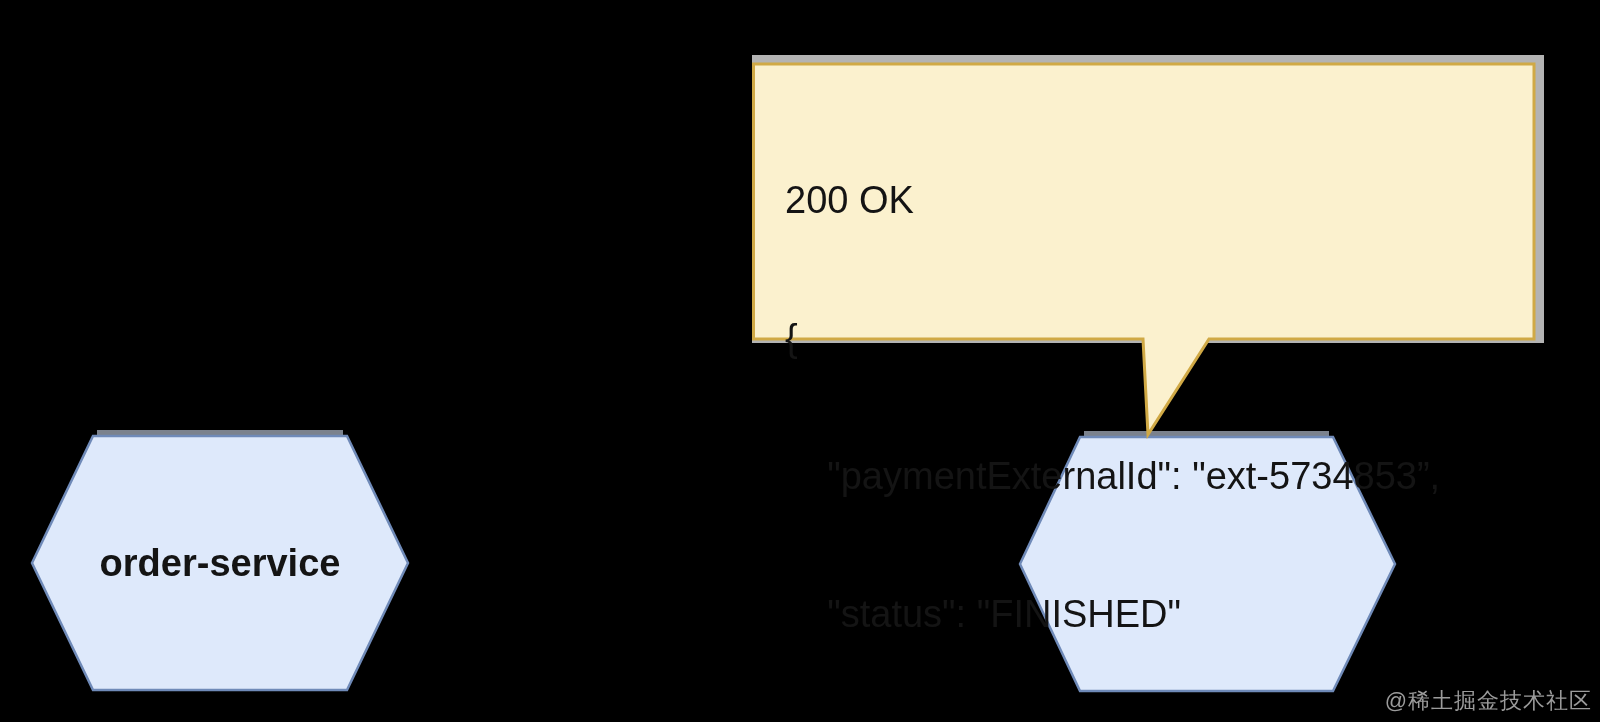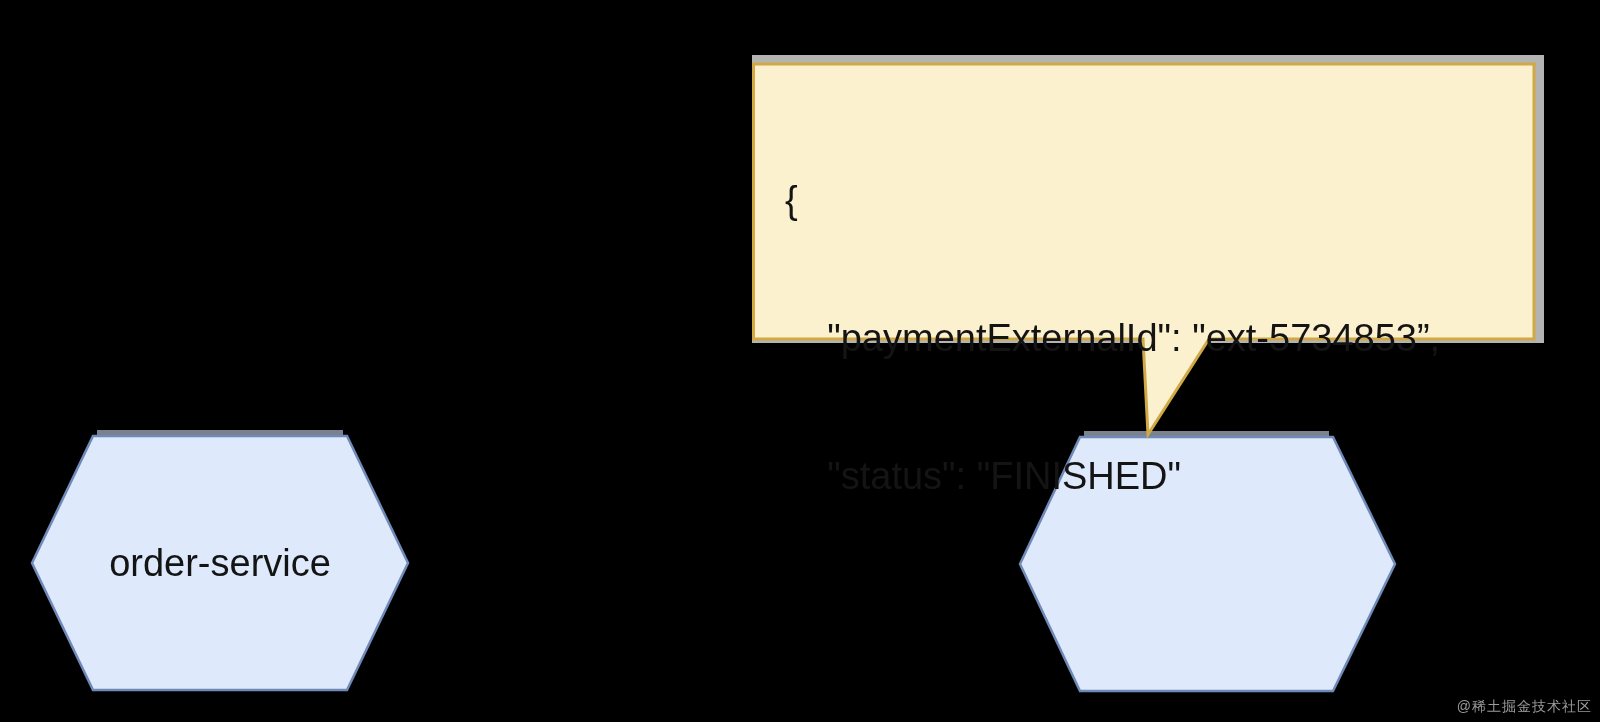--- a/index.html
+++ b/index.html
@@ -16,24 +16,25 @@
     font-size:38px;line-height:46px;
     color:#141414;
     white-space:pre;
   }
   .node-label{
     position:absolute;
     transform:translate(-50%,-50%);
     font-size:38px;
     color:#141414;
     white-space:nowrap;
+    font-weight:bold;
   }
   .watermark{
     position:absolute;right:8px;bottom:6px;
-    font-size:14px;
+    font-size:22px;
     color:#9B9B9B;
     letter-spacing:1px;
   }
 </style>
 </head>
 <body>
 
 <div class="canvas">
 
   <svg width="1600" height="722" viewBox="0 0 1600 722">
@@ -44,20 +45,21 @@
     <line x1="1084" y1="433.5" x2="1329" y2="433.5" stroke="#9AA3B1" stroke-width="5" opacity="0.8"></line>
 
     <polygon points="32,563 93,436 347,436 408,563 347,690 93,690" stroke-width="2.5" fill="#DEE9FB" stroke="#6F8AB8"></polygon>
 
     <polygon points="1020,564 1080,437 1333,437 1395,564 1333,691 1080,691" stroke-width="2.5" fill="#DEE9FB" stroke="#6F8AB8"></polygon>
 
     <path d="M 753.5 64 H 1534 V 339 H 1209 L 1148 434.5 L 1143 339 H 753.5 Z" stroke-width="3" stroke-linejoin="miter" fill="#FBF1CE" stroke="#D0A945"></path>
   </svg>
 
   <div class="callout-text">
+    <div>200 OK</div>
     <div>{</div>
     <div>    "paymentExternalId": "ext-5734853”,</div>
     <div>    "status": "FINISHED"</div>
     
   </div>
 
   <div class="node-label" style="left:220px;top:563px">order-service</div>
 
   <div class="watermark">@稀土掘金技术社区</div>
 </div>

